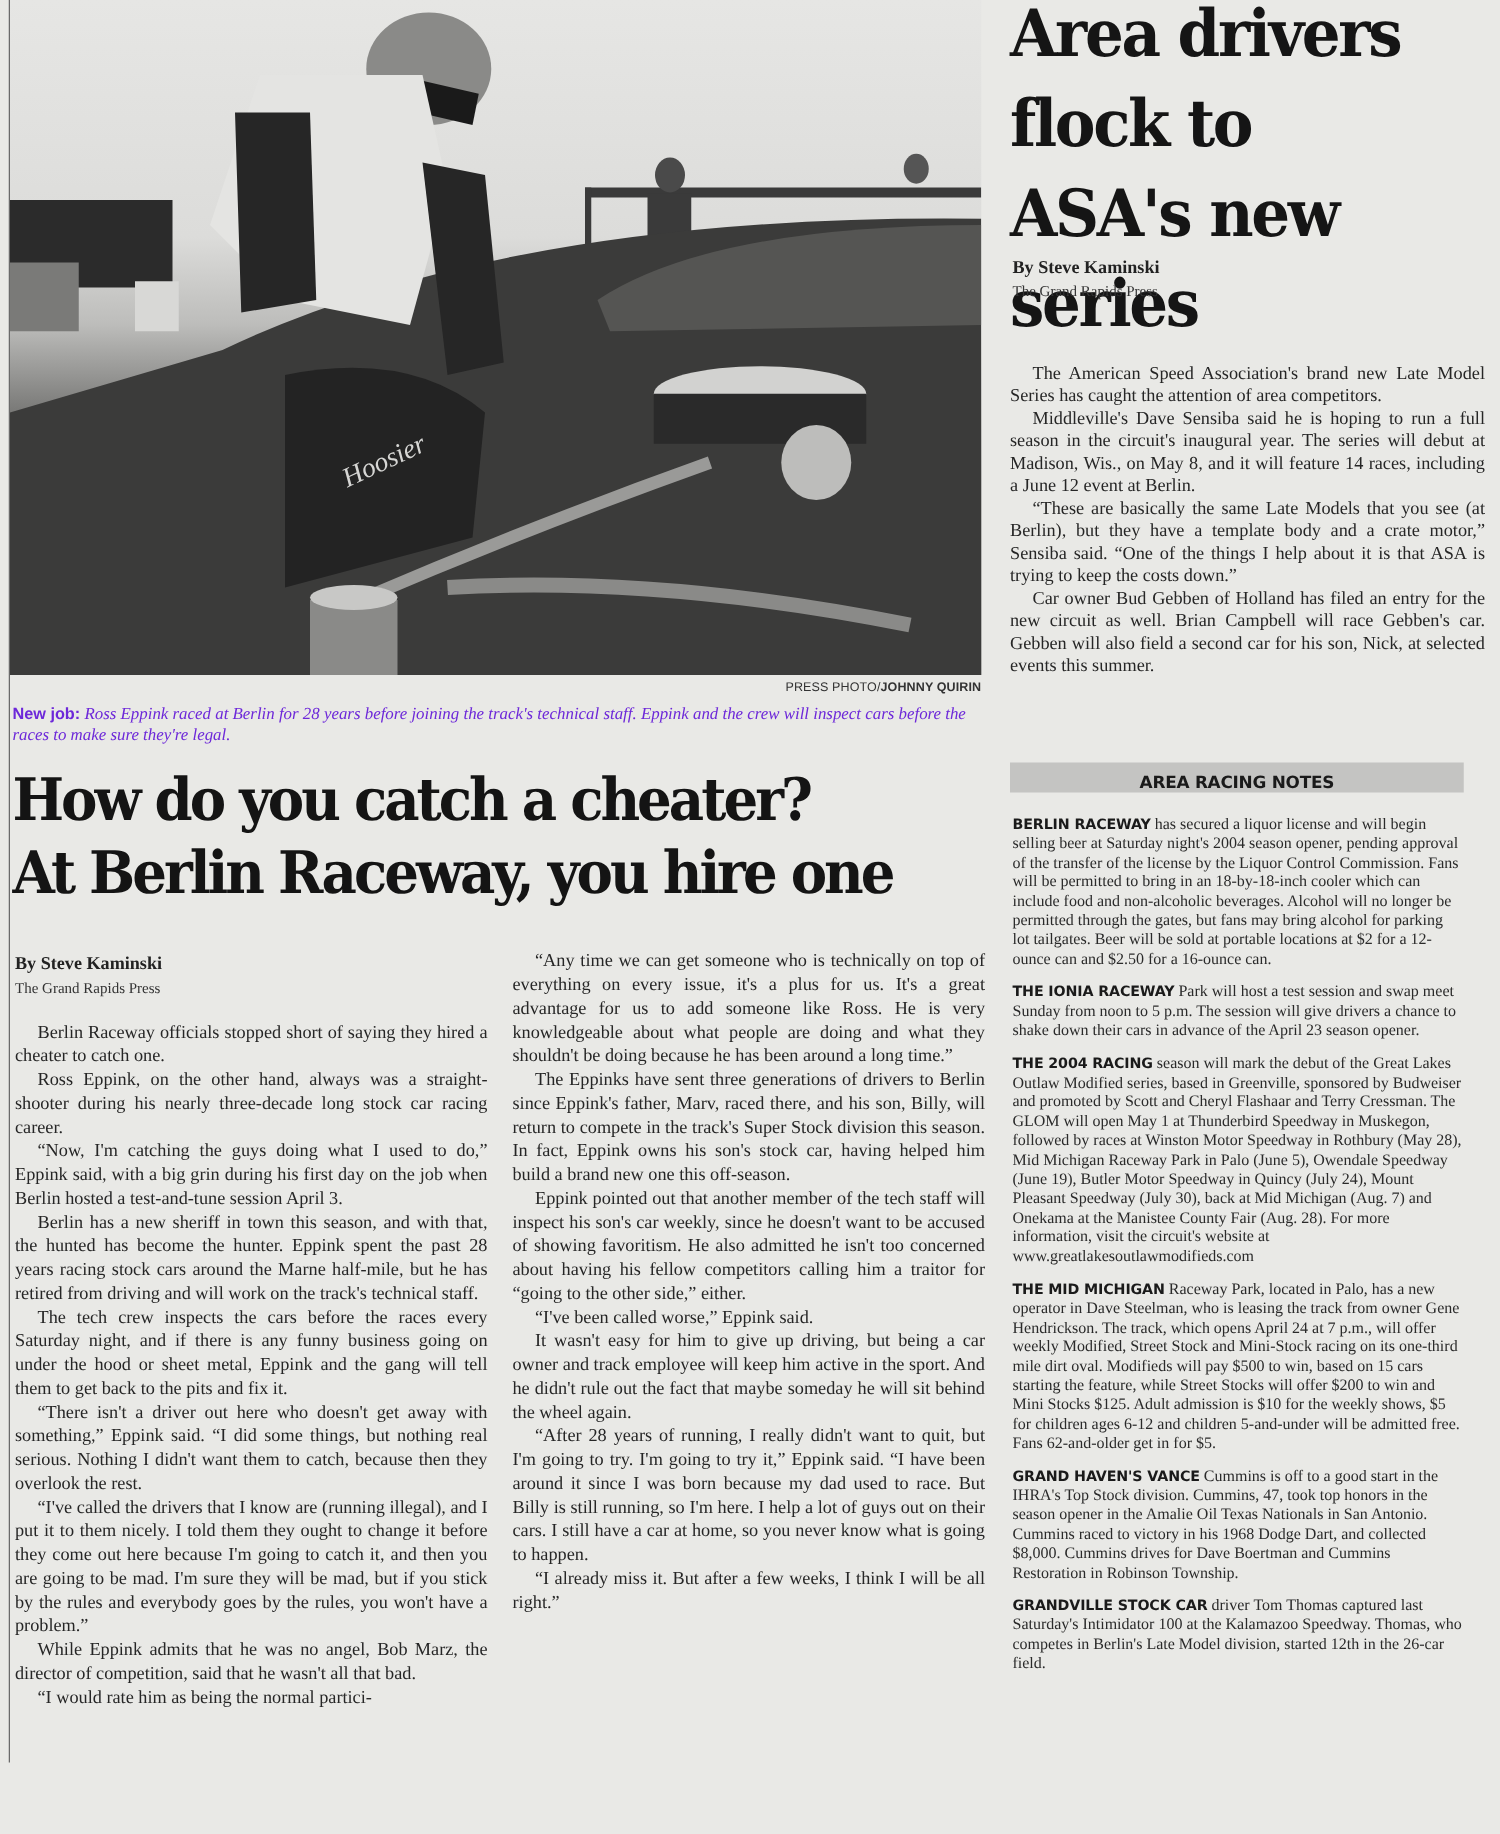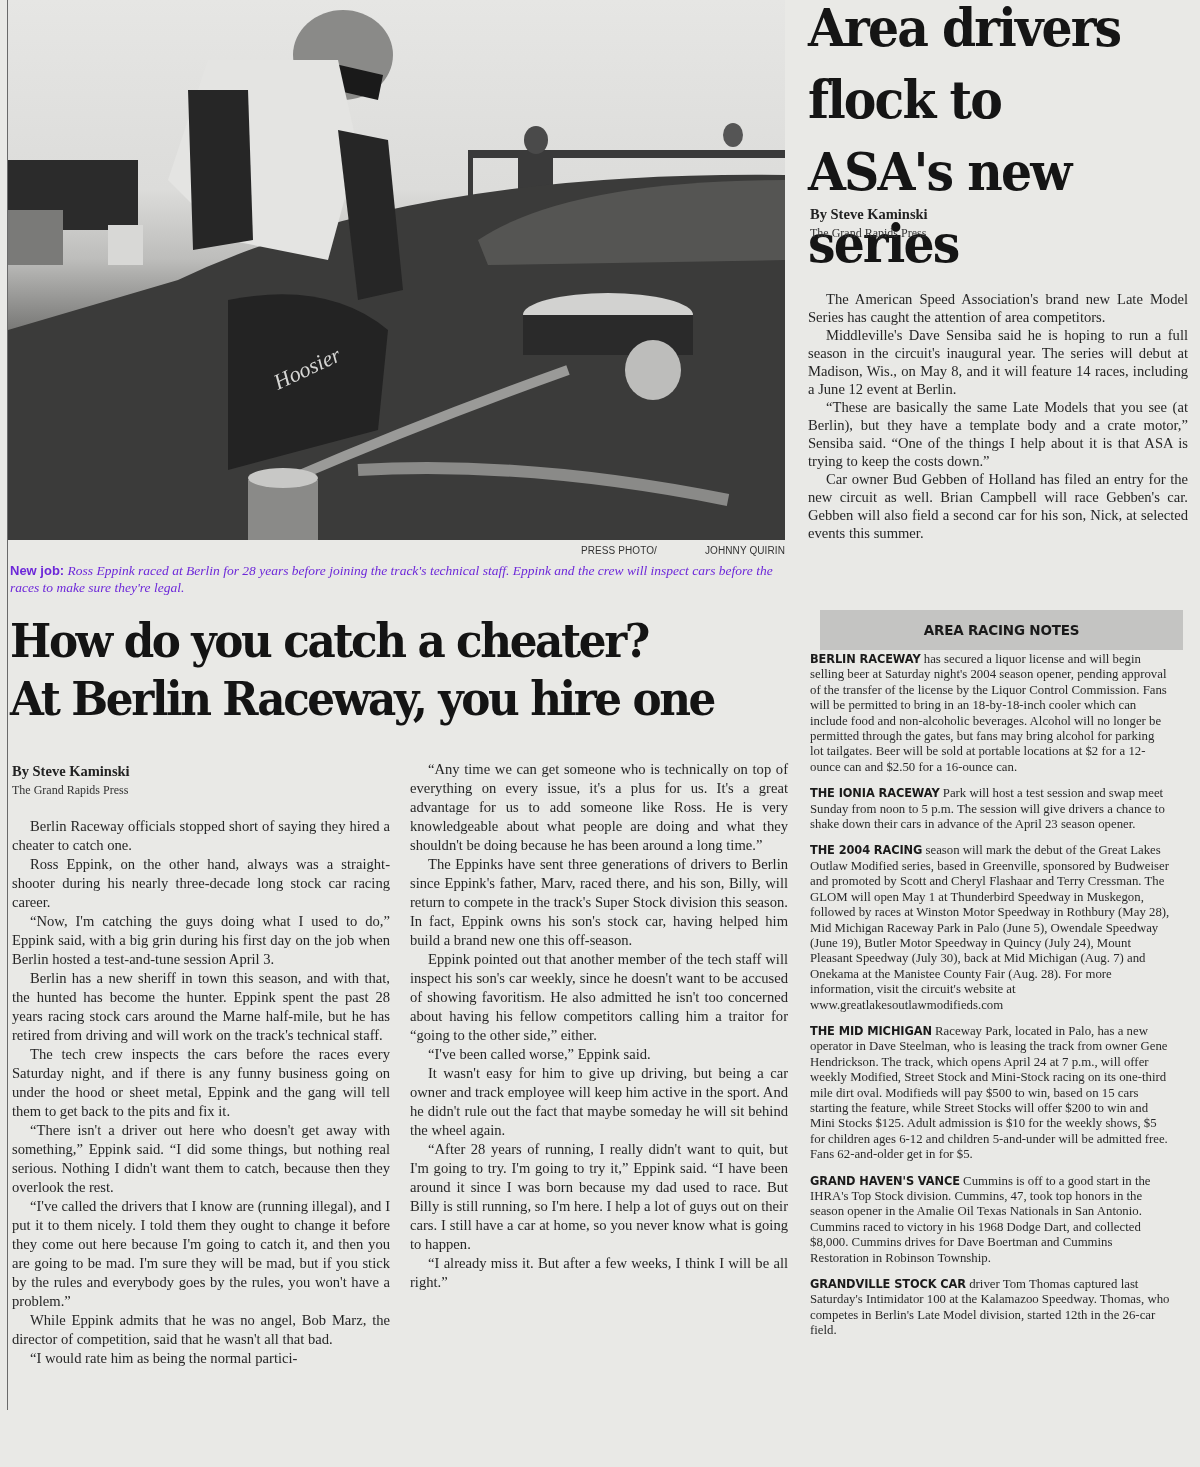--- a/index.html
+++ b/index.html
@@ -18,21 +18,21 @@
     position: absolute; left: 8px; top: 0; width: 777px; height: 540px;
     overflow: hidden;
     background: linear-gradient(180deg, #e6e6e4 0%, #dcdcda 35%, #bdbdbb 48%, #4a4a48 70%, #2e2e2e 100%);
   }
   .photo svg { position: absolute; left: 0; top: 0; }
   .photo-credit {
     position: absolute; right: 415px; top: 545px;
     font-family: "Liberation Sans", "DejaVu Sans", sans-serif;
     font-size: 10px; letter-spacing: 0.1px; color: #333;
   }
-  .photo-credit b { font-weight: normal; margin-left: 48px; }
+  .photo-credit b { font-weight: bold; }
   .cutline {
     position: absolute; left: 10px; top: 562px; width: 770px;
     font-family: "Liberation Serif", serif; font-size: 13.5px; line-height: 17px;
     font-style: italic; color: #6d28d9;
   }
   .cutline .lead { font-family: "Liberation Sans", sans-serif; font-style: normal; font-weight: bold; font-size: 13px; }
 
   
   .main-headline {
     position: absolute; left: 10px; top: 612px; width: 785px;
@@ -69,23 +69,23 @@
   }
   .side-byline { position: absolute; left: 810px; top: 206px; }
   .side-body {
     position: absolute; left: 808px; top: 290px; width: 380px;
     font-family: "Liberation Serif", serif; font-size: 14.6px; line-height: 18px;
     color: #262626; text-align: justify;
   }
   .side-body p { text-indent: 18px; }
 
   .notes-banner {
-    position: absolute; left: 808px; top: 610px; width: 363px; height: 40px;
+    position: absolute; left: 808px; top: 610px; width: 363px; height: 24px;
     background: #c4c4c2;
-    display: flex; align-items: center; justify-content: center; margin-left: 12px;
+    display: flex; align-items: flex-end; justify-content: center;
   }
   .notes-banner span {
     font-family: "DejaVu Sans", "Liberation Sans", sans-serif;
     font-weight: bold; font-size: 13.5px; letter-spacing: -0.2px; color: #1a1a1a;
   }
   .notes {
     position: absolute; left: 810px; top: 652px; width: 360px;
     font-family: "Liberation Serif", serif; font-size: 12.8px; line-height: 15.4px;
     color: #2a2a2a;
   }

